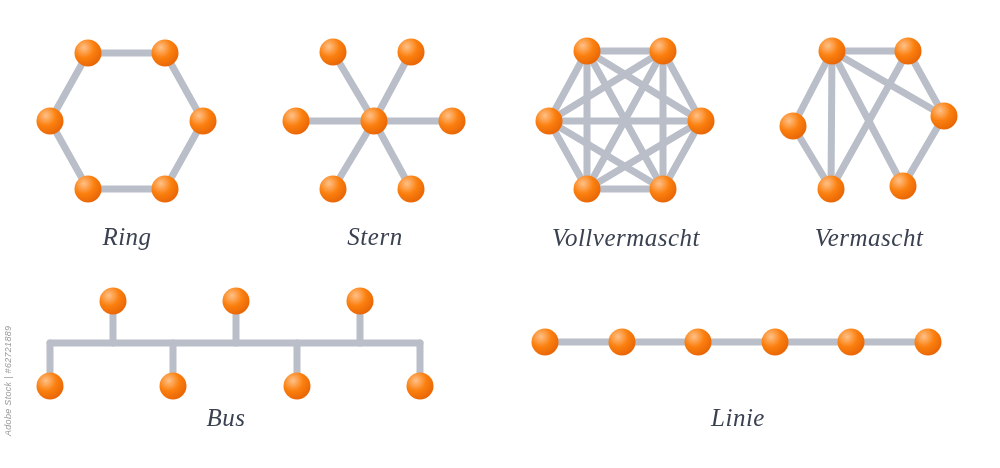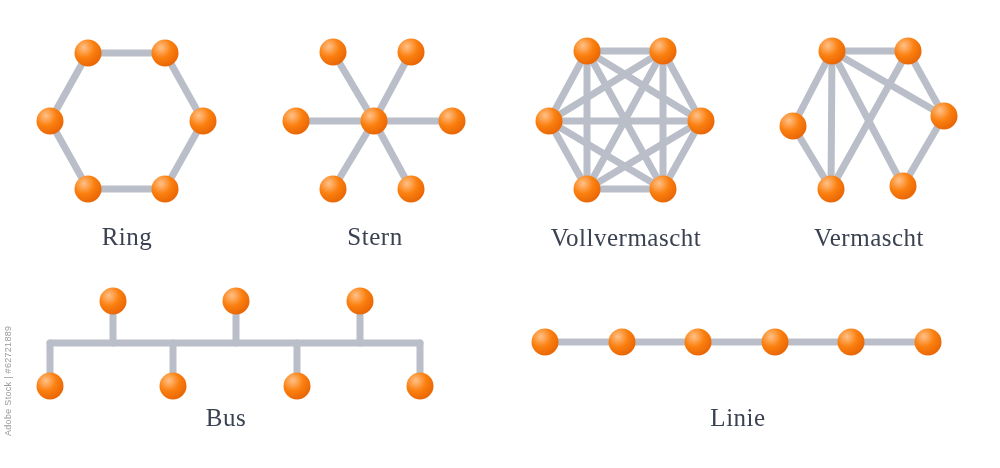--- a/index.html
+++ b/index.html
@@ -7,20 +7,21 @@
     padding: 0;
     background: #ffffff;
     font-family: "Liberation Sans", sans-serif;
   }
   .canvas {
     position: relative;
     width: 1000px;
     height: 468px;
     background: #ffffff;
     overflow: hidden;
+    font-style: italic;
   }
   .canvas svg {
     position: absolute;
     left: 0;
     top: 0;
   }
   .diagram-label {
     font-family: "Liberation Serif", serif;
     font-size: 25px;
     letter-spacing: 0.5px;

